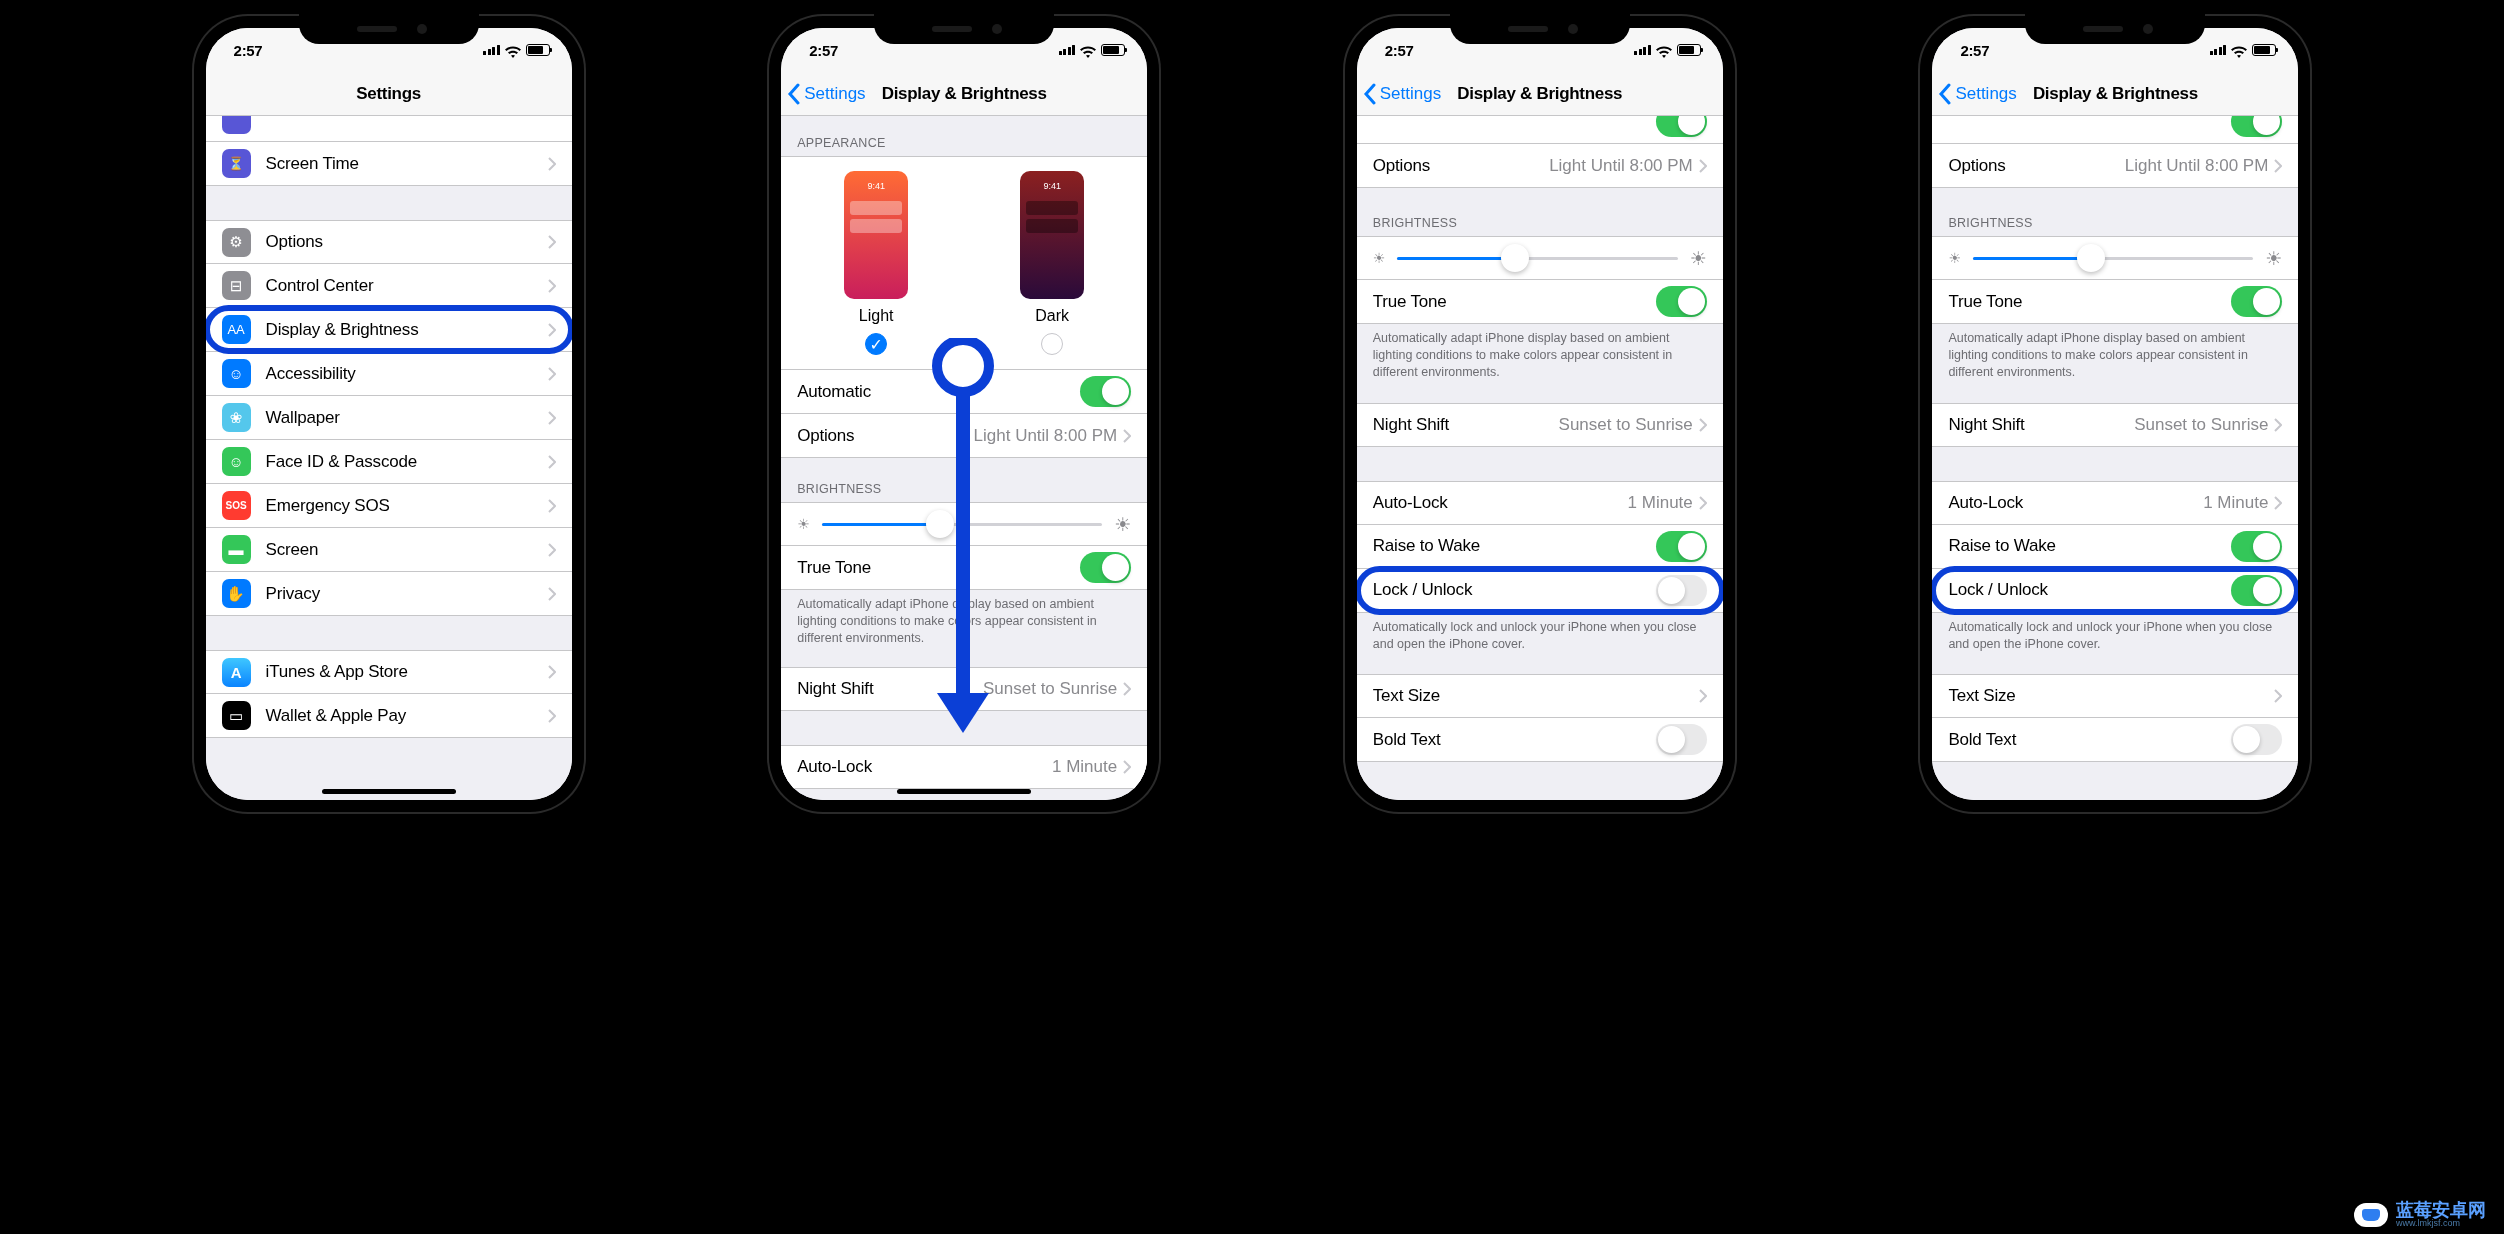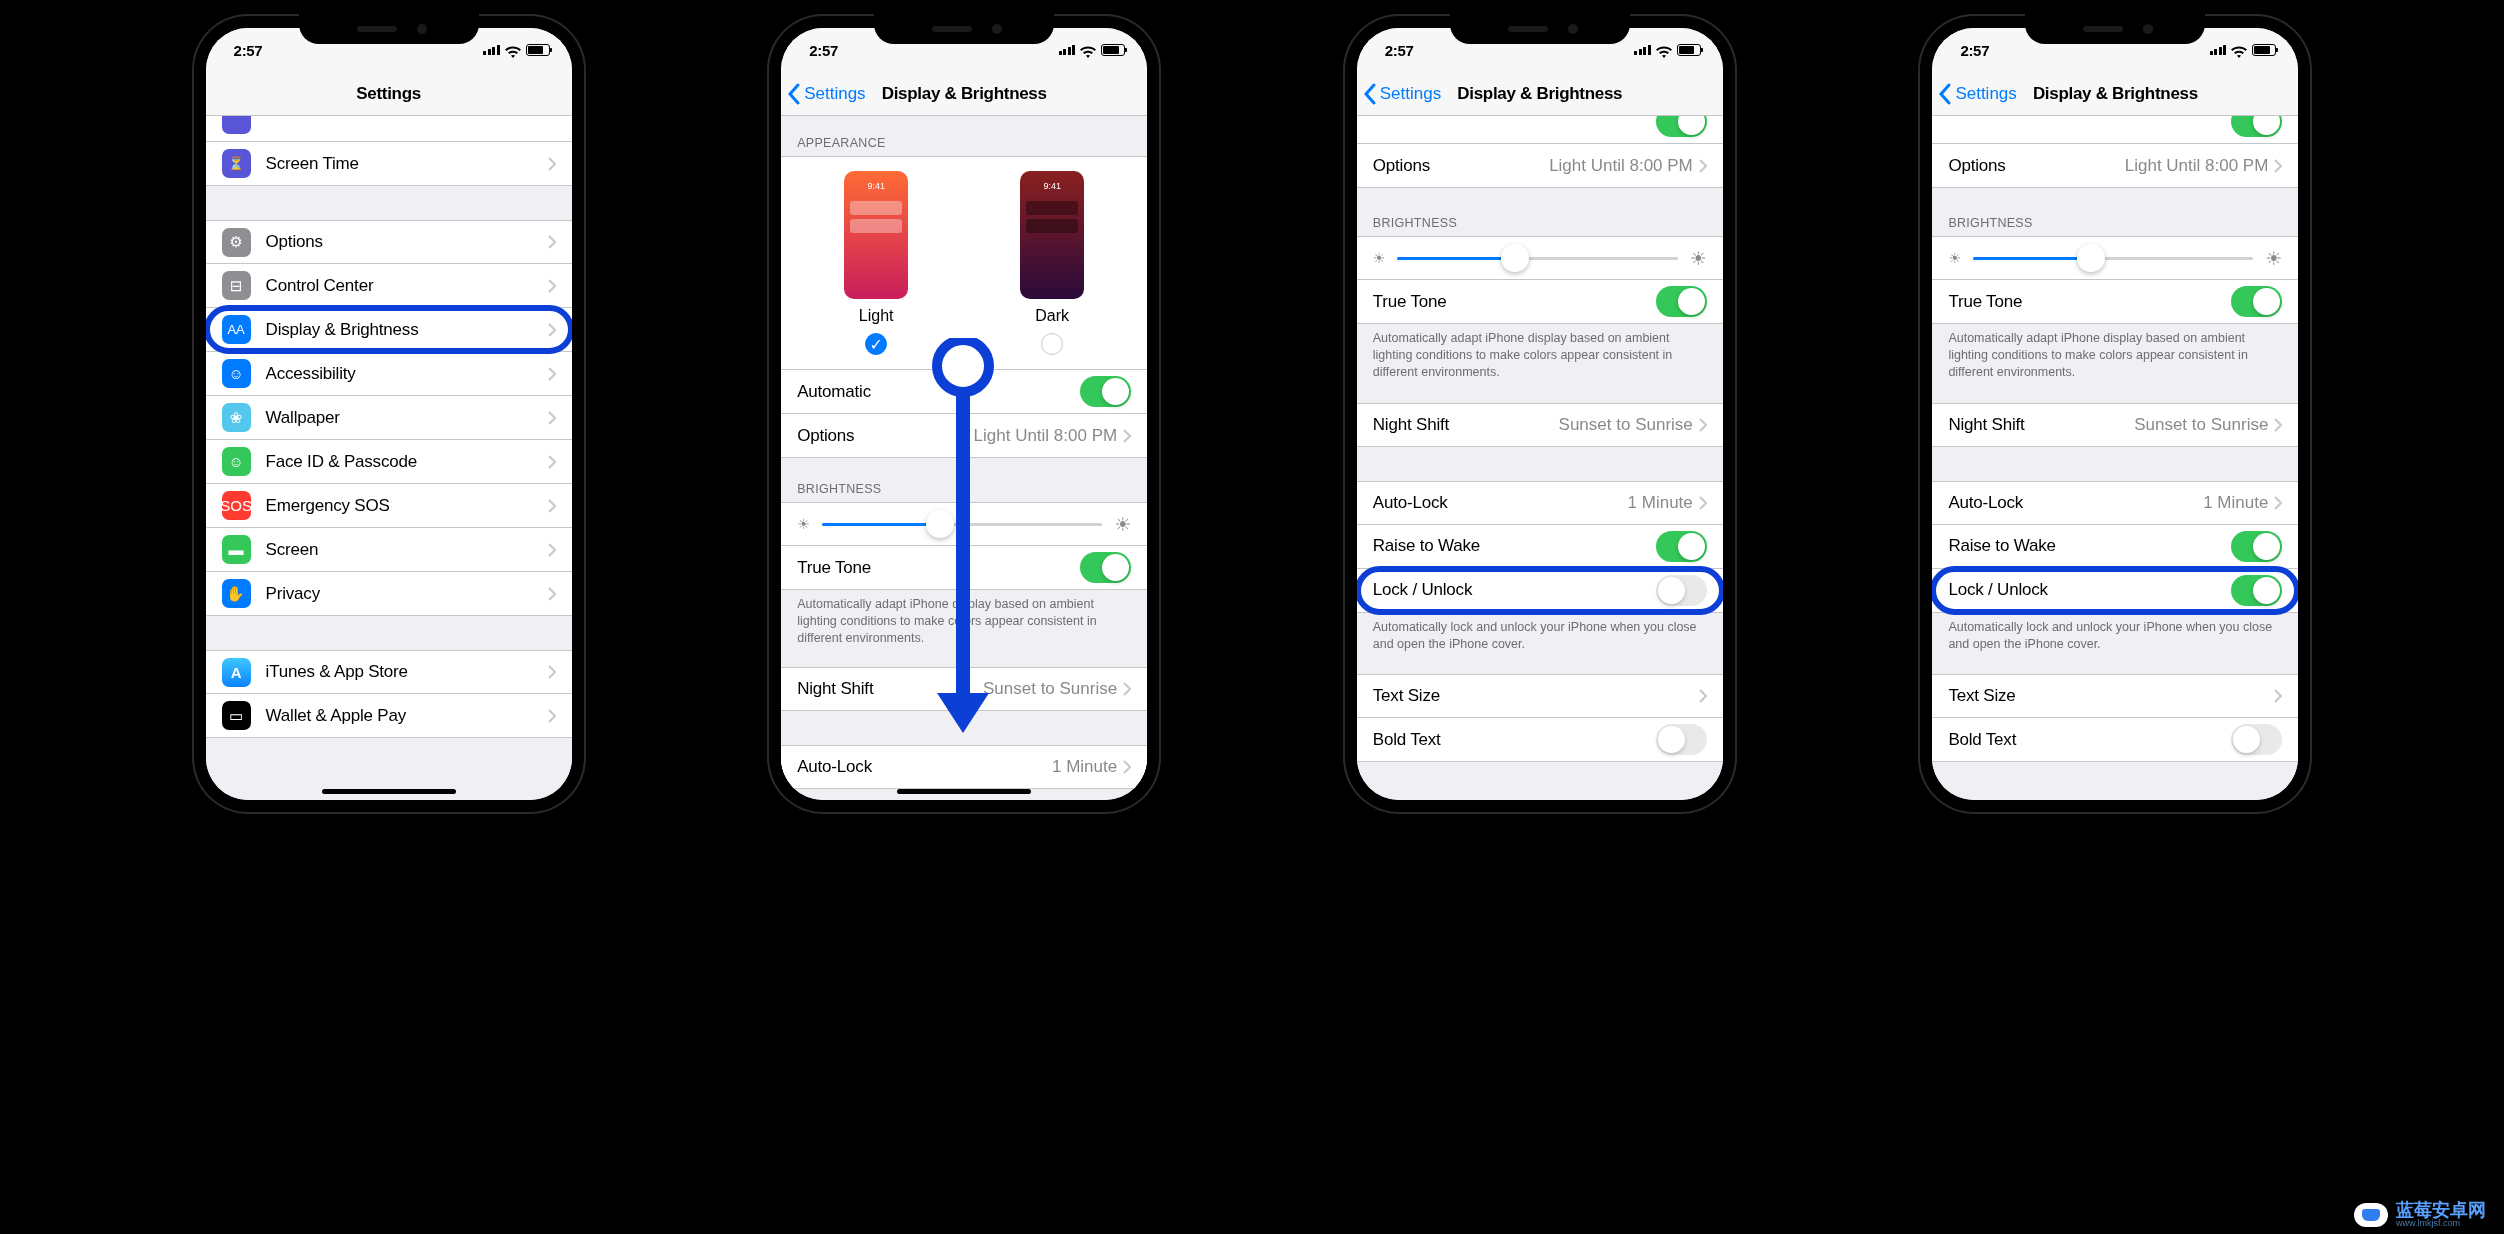--- a/index.html
+++ b/index.html
@@ -153,21 +153,21 @@
     <div class="row">
       <span class="icn" style="background:#34c759">☺</span>
       <span class="lbl">Face ID &amp; Passcode</span>
       <span class="chev">
             <svg viewBox="0 0 8 14">
               <path d="M1 1L7 7L1 13" stroke="currentColor" stroke-width="2" fill="none"></path>
             </svg>
           </span>
     </div>
     <div class="row">
-      <span class="icn" style="background:#ff3b30;font-size:15px;font-weight:400">SOS</span>
+      <span class="icn" style="background:#ff3b30;font-size:10px;font-weight:700">SOS</span>
       <span class="lbl">Emergency SOS</span>
       <span class="chev">
             <svg viewBox="0 0 8 14">
               <path d="M1 1L7 7L1 13" stroke="currentColor" stroke-width="2" fill="none"></path>
             </svg>
           </span>
     </div>
     <div class="row">
       <span class="icn" style="background:#34c759">▬</span>
       <span class="lbl">Screen</span>

